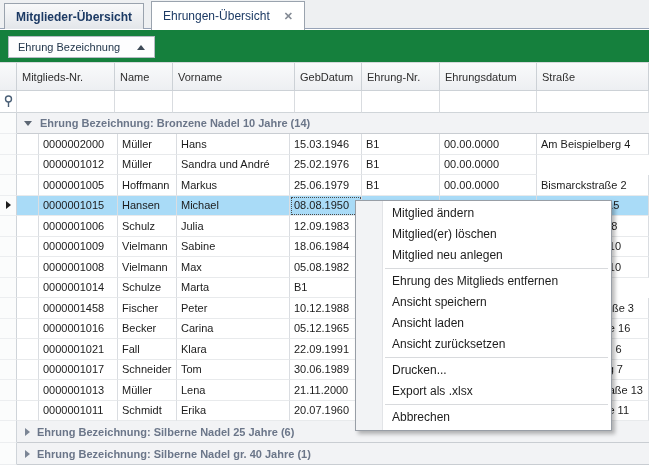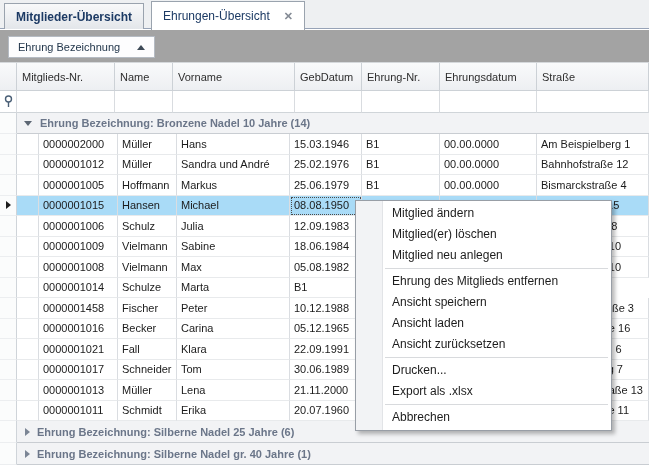--- a/index.html
+++ b/index.html
@@ -12,21 +12,21 @@
             background:#eef0f2;border-bottom:1px solid #97a3b7;box-sizing:border-box;}
   .tab{position:absolute;display:flex;align-items:center;box-sizing:border-box;
        border:1px solid #9aa3ae;border-bottom:none;font-size:12px;color:#1c3a64;
        padding:0 11px;white-space:nowrap;}
   .tab.inactive{left:4px;top:3px;height:26px;background:linear-gradient(#f8f9fa,#e3e6ea);
                 font-weight:bold;}
   .tab.active{left:151px;top:1px;height:29px;background:#ffffff;z-index:2;}
   .tab .closex{margin-left:14px;color:#848b95;font-weight:bold;font-size:11px;line-height:1;}
 
   
-  .grouppanel{position:absolute;left:0;top:30px;width:649px;height:32px;background:#a3a3a3;}
+  .grouppanel{position:absolute;left:0;top:30px;width:649px;height:32px;background:#15803d;}
   .groupbtn{position:absolute;left:8px;top:6px;width:147px;height:22px;box-sizing:border-box;
             border:1px solid #b5bbc3;background:#fdfdfe;display:flex;align-items:center;
             justify-content:space-between;padding:0 9px;font-size:11px;color:#22364b;}
   .tri-up{width:0;height:0;border-left:4px solid transparent;border-right:4px solid transparent;
           border-bottom:5px solid #3e4a57;}
 
   
   .grid{position:absolute;left:0;top:62px;width:649px;border-top:1px solid #d5d8db;box-sizing:border-box;}
   .row{display:flex;}
   .hcell{box-sizing:border-box;height:28px;border-right:1px solid #ccd1d6;border-bottom:1px solid #ccd1d6;
@@ -122,43 +122,42 @@
       </div>
       <div class="drow">
         <div class="icell" style="width: 17px;"></div>
         <div class="ncell" style="width: 22px;"></div>
         <div class="dcell" style="width: 79px;">0000002000</div>
         <div class="dcell" style="width: 59px;">Müller</div>
         <div class="dcell" style="width: 113px;">Hans</div>
         <div class="dcell" style="width: 72px;">15.03.1946</div>
         <div class="dcell" style="width: 78px;">B1</div>
         <div class="dcell" style="width: 97px;">00.00.0000</div>
-        <div class="dcell" style="width: 112px;">Am Beispielberg 1</div>
+        <div class="dcell" style="width: 112px;">Am Beispielberg 4</div>
       </div>
       <div class="drow">
         <div class="icell" style="width: 17px;"></div>
         <div class="ncell" style="width: 22px;"></div>
         <div class="dcell" style="width: 79px;">0000001012</div>
         <div class="dcell" style="width: 59px;">Müller</div>
         <div class="dcell" style="width: 113px;">Sandra und André</div>
         <div class="dcell" style="width: 72px;">25.02.1976</div>
         <div class="dcell" style="width: 78px;">B1</div>
         <div class="dcell" style="width: 97px;">00.00.0000</div>
-        <div class="dcell" style="width: 112px;">Bahnhofstraße 12</div>
       </div>
       <div class="drow">
         <div class="icell" style="width: 17px;"></div>
         <div class="ncell" style="width: 22px;"></div>
         <div class="dcell" style="width: 79px;">0000001005</div>
         <div class="dcell" style="width: 59px;">Hoffmann</div>
         <div class="dcell" style="width: 113px;">Markus</div>
         <div class="dcell" style="width: 72px;">25.06.1979</div>
         <div class="dcell" style="width: 78px;">B1</div>
         <div class="dcell" style="width: 97px;">00.00.0000</div>
-        <div class="dcell" style="width: 112px;">Bismarckstraße 4</div>
+        <div class="dcell" style="width: 112px;">Bismarckstraße 2</div>
       </div>
       <div class="drow sel">
         <div class="icell" style="width: 17px;">
           <span class="rowarrow"></span>
         </div>
         <div class="ncell" style="width: 22px;"></div>
         <div class="dcell" style="width: 79px;">0000001015</div>
         <div class="dcell" style="width: 59px;">Hansen</div>
         <div class="dcell" style="width: 113px;">Michael</div>
         <div class="dcell focuscell" style="width: 72px;">08.08.1950</div>

